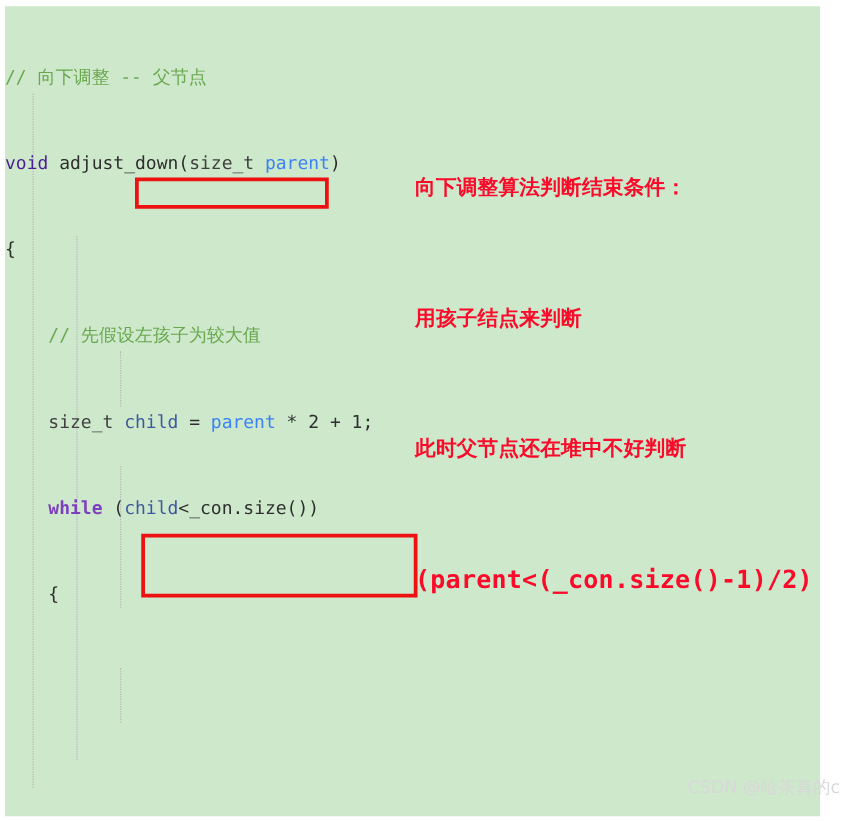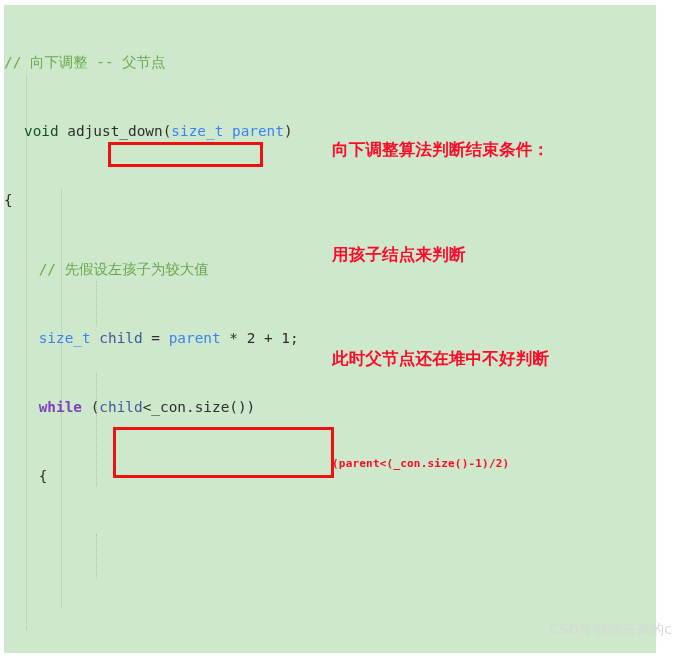--- a/index.html
+++ b/index.html
@@ -44,43 +44,43 @@
     font-family: "DejaVu Sans Mono", monospace;
     font-size: 14.4px;
     line-height: 23px;
     white-space: pre;
     color: #2e2e2e;
   }
   .ln { height: 23px; white-space: pre; }
   
   .cmt  { color: #6aa84f; }
   .kw   { color: #7e3fbf; font-weight: bold; }
-  .kw2  { color: #14532d; padding-left: 20px; }
-  .typ  { color: #3b82f6; }
+  .kw2  { color: #4c1d95; }
+  .typ  { color: #404040; }
   .var  { color: #3b82f6; }
   .id   { color: #3d5a9e; }
   .fn   { color: #2e2e2e; }
   .pln  { color: #2e2e2e; }
   .num  { color: #2e2e2e; }
 
   
   #annotation {
     position: absolute;
     left: 332px;
     top: 58px;
     font-family: "DejaVu Sans", sans-serif;
     font-weight: bold;
     font-size: 16.5px;
     line-height: 25.5px;
     color: #fb0a2a;
     white-space: pre;
     letter-spacing: .2px;
   }
   #annotation .anno-line { height: 25.5px; margin-top: 28px; }
-  #annotation .mono { font-family: "DejaVu Sans Mono", monospace; font-size: 11px; }
+  #annotation .mono { font-family: "DejaVu Sans Mono", monospace; font-size: 20px; }
 
   
   .hl-box {
     position: absolute;
     border: 3px solid #ee1111;
     box-sizing: border-box;
     pointer-events: none;
     background: transparent;
   }
   #hl-while { left: 108px; top: 142px; width: 155px; height: 25px; }

